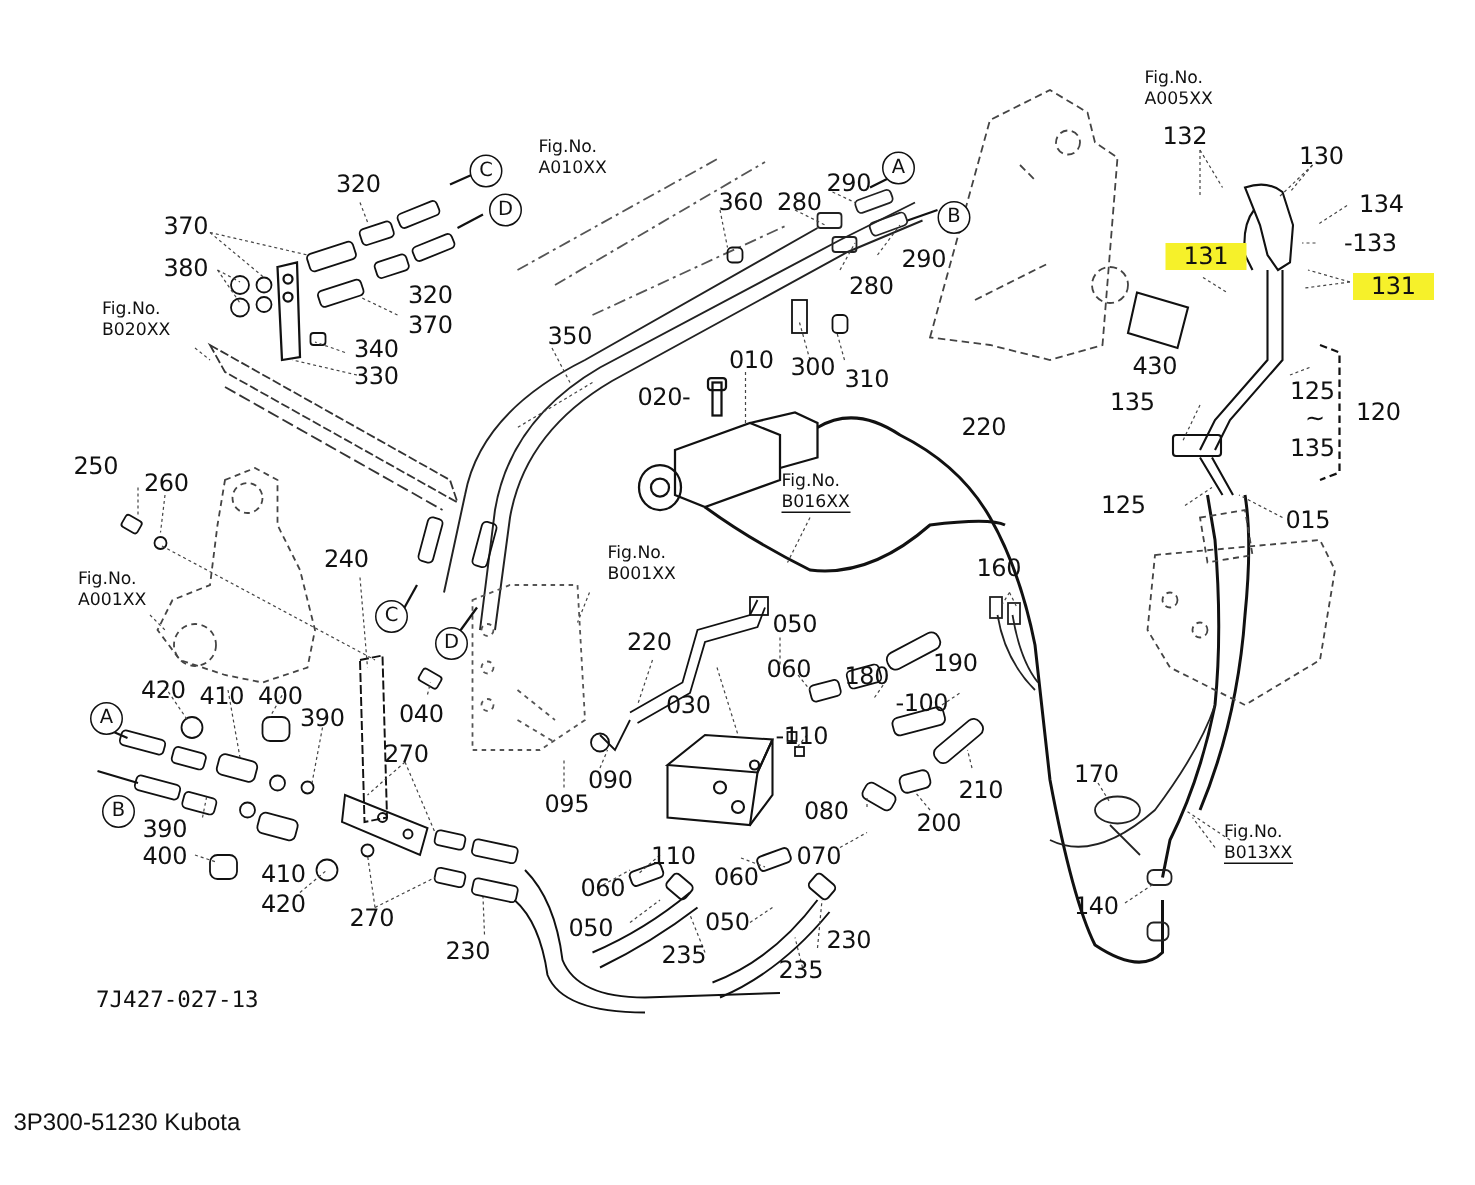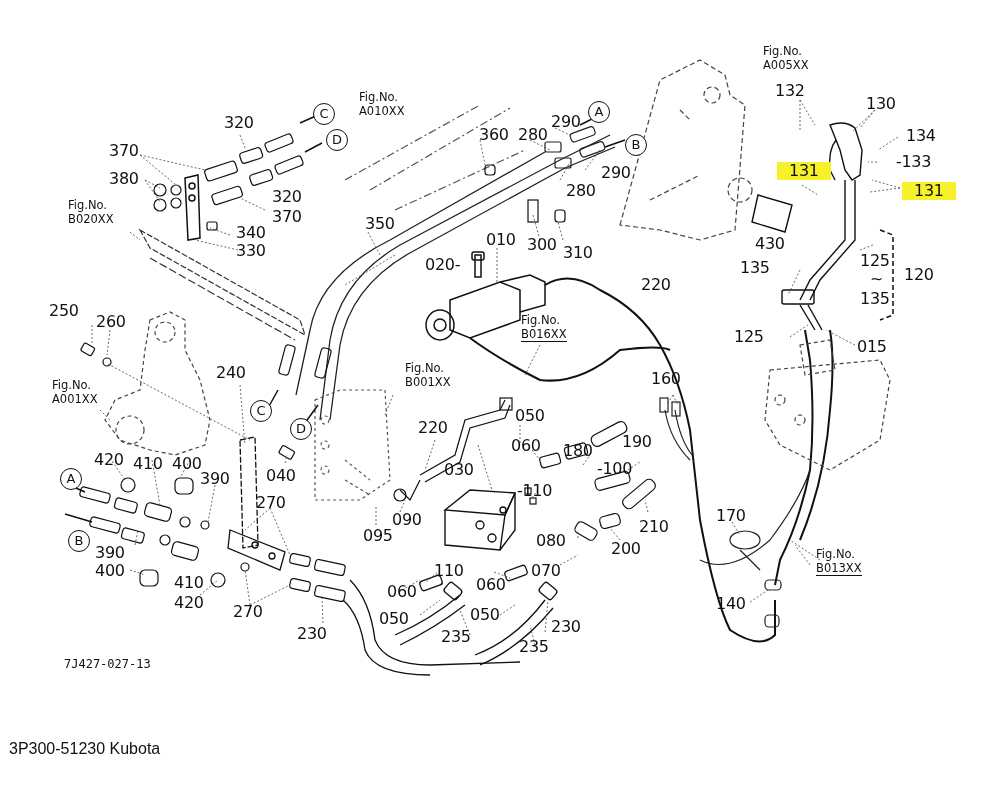--- a/index.html
+++ b/index.html
@@ -3,21 +3,21 @@
 <meta charset="utf-8">
 <style>
   html, body { margin: 0; padding: 0; background: #ffffff; }
   body { width: 983px; height: 790px; position: relative; overflow: hidden; font-family: "DejaVu Sans", sans-serif; color: #111; }
   #diagram { position: absolute; left: 0; top: 0; width: 983px; height: 790px; }
   .lbl { position: absolute; font-family: "DejaVu Sans", sans-serif; font-size: 16px; line-height: 18px; color: #111; white-space: nowrap; letter-spacing: -0.3px; }
   .lbl.hl { background: #f6f12a; padding: 0 12px; }
   .fig { position: absolute; font-family: "DejaVu Sans", sans-serif; font-size: 11.5px; line-height: 14px; color: #111; white-space: nowrap; }
   .fig .ref.ul { border-bottom: 1px solid #111; }
   .circ { position: absolute; width: 20px; height: 20px; border: 1.3px solid #111; border-radius: 50%; font-family: "DejaVu Sans", sans-serif; font-size: 13px; line-height: 20px; text-align: center; background: #fff; }
-  #drawing-number { position: absolute; left: 64px; top: 657px; font-family: "DejaVu Sans Mono", monospace; font-size: 12px; }
+  #drawing-number { position: absolute; left: 64px; top: 657px; font-family: "DejaVu Sans Mono", monospace; font-size: 15px; }
   #caption { position: absolute; left: 9px; top: 740px; font-family: "Liberation Sans", sans-serif; font-size: 16px; color: #111; }
 </style>
 </head>
 <body>
 
 <svg id="diagram" viewBox="0 0 983 790" xmlns="http://www.w3.org/2000/svg">
   <g fill="none" stroke="#222" stroke-width="1.2">
 
     <g stroke-dasharray="5,3" stroke="#444">
       <path d="M620 225 L660 80 L700 60 L725 75 L730 95 L745 105 L735 230 L700 240 L660 230 Z"></path>

